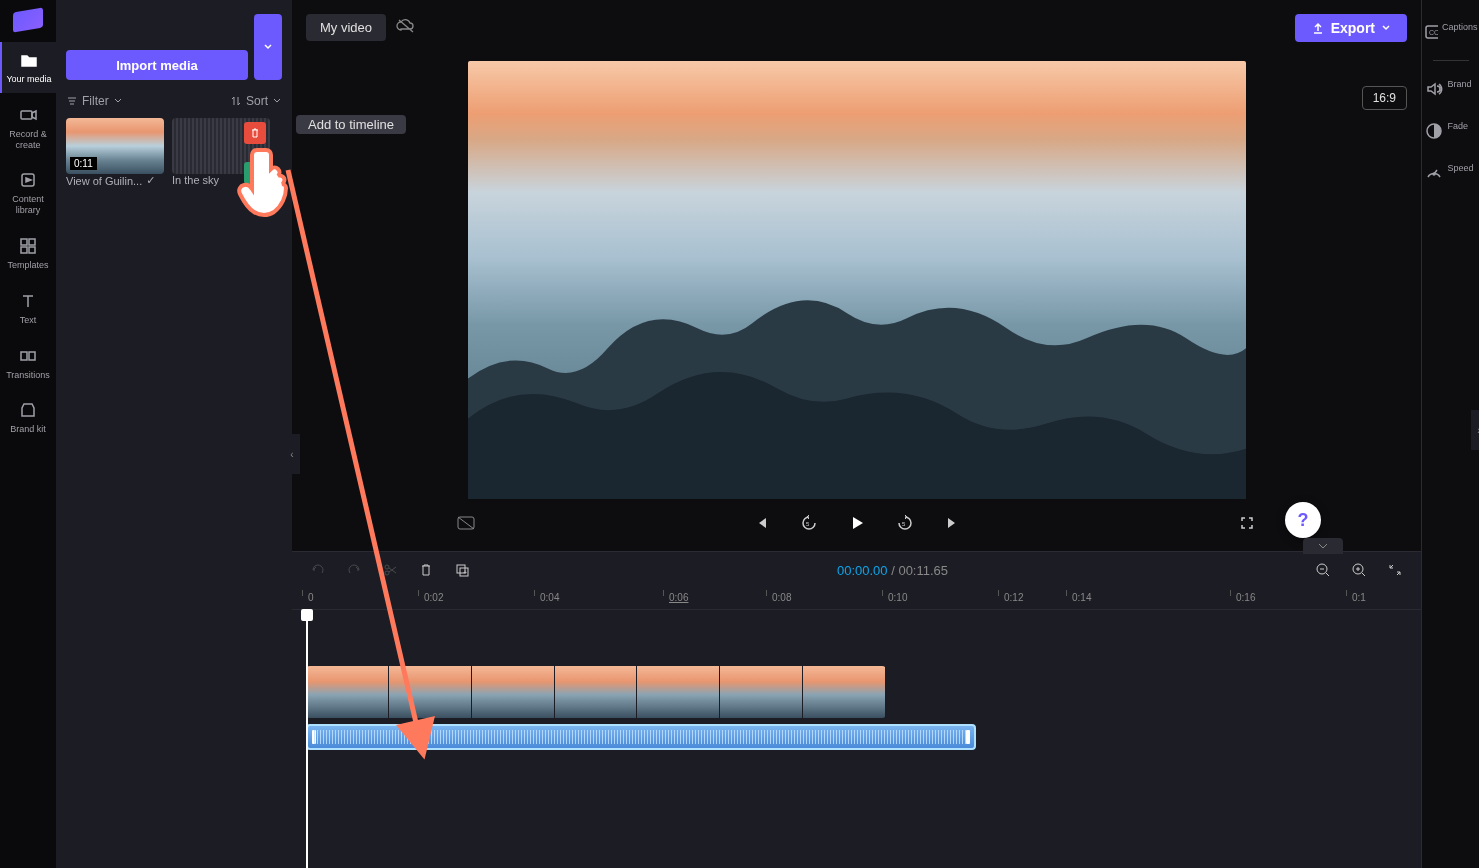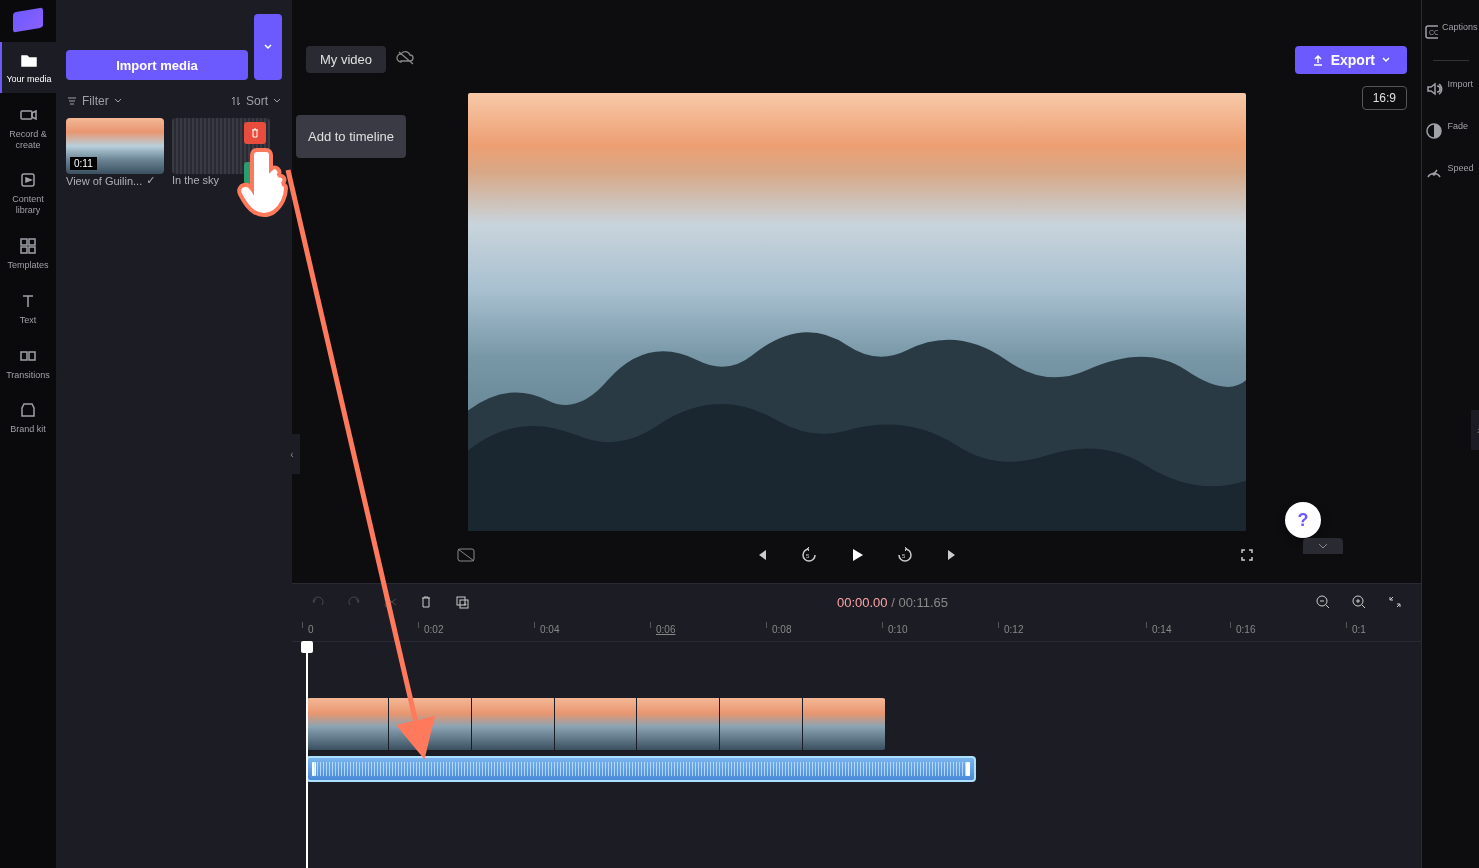--- a/index.html
+++ b/index.html
@@ -22,25 +22,25 @@
 .filter-row { display:flex; justify-content:space-between; padding:4px 10px 10px; font-size:12px; color:#a0a0a8;gap:28px; }
 .filter-btn,.sort-btn { background:none; border:none; color:#a0a0a8; font-size:12px; cursor:pointer; display:flex; align-items:center; gap:4px; }
 .thumbs { display:flex; gap:8px; padding:0 10px; }
 .thumb { width:98px; }
 .thumb-img { width:98px; height:56px; border-radius:4px; background:linear-gradient(180deg,#f4b896 0%,#e89670 25%,#b8d0dc 50%,#6a8494 75%,#3a5060 100%); position:relative; }
 .thumb-img.audio { background:repeating-linear-gradient(90deg,#3a3a44 0 2px,#2a2a32 2px 4px); }
 .duration-badge { position:absolute; left:4px; bottom:4px; background:#000; color:#fff; font-size:10px; padding:1px 4px; border-radius:0; }
 .thumb-label { font-size:11px; color:#b0b0b8; white-space:nowrap; overflow:hidden; text-overflow:ellipsis; display:flex; align-items:center; gap:4px; }
 .trash-ovl { position:absolute; top:4px; right:4px; width:22px; height:22px; background:#e74c3c; border-radius:3px; display:flex; align-items:center; justify-content:center; }
 .add-ovl { position:absolute; bottom:-10px; right:4px; width:22px; height:22px; background:#2a9d6f; border-radius:3px; display:flex; align-items:center; justify-content:center; }
-.tooltip { position:absolute; left:296px; top:115px; background:#3a3a44; color:#e0e0e0; font-size:13px; padding:14px 12px; border-radius:4px; z-index:50; }
+.tooltip { position:absolute; left:296px; top:115px; background:#3a3a44; color:#e0e0e0; font-size:13px; padding:2px 12px; border-radius:4px; z-index:50; }
 
 
 .editor { flex:1; display:flex; flex-direction:column; background:#0d0d10; position:relative; }
-.top-bar { height:55px; display:flex; align-items:center; padding:0 14px; gap:10px;margin-top:32px; }
+.top-bar { height:55px; display:flex; align-items:center; padding:0 14px; gap:10px; }
 .title-btn { background:#2a2a32; border:none; color:#e0e0e0; padding:6px 14px; border-radius:4px; font-size:13px; cursor:pointer; }
 .cloud-off { color:#888; }
 .spacer { flex:1; }
 .export-btn { background:#6d5aff; color:#fff; border:none; border-radius:4px; padding:6px 16px; font-size:14px; font-weight:600; cursor:pointer; display:flex; align-items:center; gap:6px; }
 .aspect-btn { border:1px solid #555; background:none; color:#e0e0e0; padding:4px 10px; border-radius:4px; font-size:12px; cursor:pointer; position:absolute; right:14px; top:66px;margin-top:20px; }
 
 .preview-area { flex:0 0 auto; display:flex; justify-content:center; padding:6px 0 0; }
 .preview { width:778px; height:438px; background:linear-gradient(180deg,#f7c9a8 0%,#ed9e72 12%,#d8a886 18%,#c8d4dc 30%,#a8c0d0 45%,#7898a8 60%,#4a6878 100%); position:relative; border-radius:2px; }
 .mtn { position:absolute; bottom:0; width:100%; height:55%; }
 
@@ -49,21 +49,21 @@
 .ctrl-left { position:absolute; left:160px; }
 .ctrl-right { position:absolute; right:160px; }
 .play-btn svg { width:20px; height:20px; fill:#fff; }
 
 
 .timeline-bar { background:#1c1c24; border-top:1px solid #2a2a32; }
 .tl-tools { display:flex; align-items:center; padding:6px 14px; gap:12px; font-size:12px; color:#a0a0a8; }
 .tl-tools .tool { background:none; border:none; color:#888; cursor:pointer; width:24px; height:24px; display:flex; align-items:center; justify-content:center; }
 .tl-tools .tool.disabled { opacity:.4; }
 .time-display { flex:1; text-align:center; font-size:13px; }
-.time-display .cur { color:#fca5a5; }
+.time-display .cur { color:#0ea5e9; }
 .time-display .tot { color:#888; }
 .ruler { height:22px; position:relative; border-bottom:1px solid #2a2a32; font-size:10px; color:#888; }
 .ruler-tick { position:absolute; top:4px; }
 .ruler-tick::before { content:""; position:absolute; left:-6px; top:-2px; width:1px; height:6px; background:#555; }
 .playhead { position:absolute; left:14px; top:0; width:2px; height:270px; background:#fff; z-index:10; }
 .playhead::before { content:""; position:absolute; top:-1px; left:-5px; width:12px; height:12px; background:#fff; border-radius:2px; }
 .tracks { position:relative; height:200px; padding:56px 14px 0; }
 .track-video { height:52px; width:580px; border-radius:4px; overflow:hidden; display:flex; margin-bottom:6px; }
 .track-video .frame { flex:1; background:linear-gradient(180deg,#f4b896 0%,#e89670 30%,#8aa4b4 55%,#3a5060 100%); border-right:1px solid #1c1c24; }
 .track-audio { height:26px; width:670px; background:linear-gradient(180deg,#7ab4f0,#4a8ad8); border:2px solid #aee0ff; border-radius:4px; position:relative; display:flex; align-items:center; padding:0 6px; }
@@ -326,25 +326,25 @@
         <button class="tool">
             <svg width="16" height="16">
               <path d="M6 3L3 6M3 3v3h3M10 13l3-3M13 13v-3h-3" stroke="#ccc" fill="none"></path>
             </svg>
           </button>
       </div>
       <div class="ruler" id="ruler">
           <span class="ruler-tick" style="left: 16px;">0</span>
           <span class="ruler-tick" style="left: 132px;">0:02</span>
           <span class="ruler-tick" style="left: 248px;">0:04</span>
-          <span class="ruler-tick" style="left: 364px; text-decoration: underline;">0:06</span>
+          <span class="ruler-tick" style="left: 377px; text-decoration: underline;">0:06</span>
           <span class="ruler-tick" style="left: 480px;">0:08</span>
           <span class="ruler-tick" style="left: 596px;">0:10</span>
           <span class="ruler-tick" style="left: 712px;">0:12</span>
-          <span class="ruler-tick" style="left: 860px;">0:14</span>
+          <span class="ruler-tick" style="left: 780px;">0:14</span>
           <span class="ruler-tick" style="left: 944px;">0:16</span>
           <span class="ruler-tick" style="left: 1060px;">0:1</span>
         </div>
       <div class="tracks">
         <div class="playhead"></div>
         <div class="track-video">
           <div class="frame"></div>
             <div class="frame"></div>
             <div class="frame"></div>
             <div class="frame"></div>
@@ -373,21 +373,21 @@
           <rect x="2" y="4" width="16" height="12" rx="2"></rect>
           <text x="5" y="13" font-size="7" fill="#a0a0a8" stroke="none">CC</text>
         </svg>
       <span>Captions</span>
     </div>
     <div class="prop-divider"></div>
     <div class="prop-item">
       <svg>
           <path d="M4 8h3l4-3v10l-4-3H4zM13 7a3 3 0 010 6M15 5a6 6 0 010 10"></path>
         </svg>
-      <span>Import</span>
+      <span>Brand</span>
     </div>
     <div class="prop-item">
       <svg>
           <circle cx="10" cy="10" r="7"></circle>
           <path d="M10 3a7 7 0 010 14z" fill="#a0a0a8" stroke="none"></path>
         </svg>
       <span>Fade</span>
     </div>
     <div class="prop-item">
       <svg>

